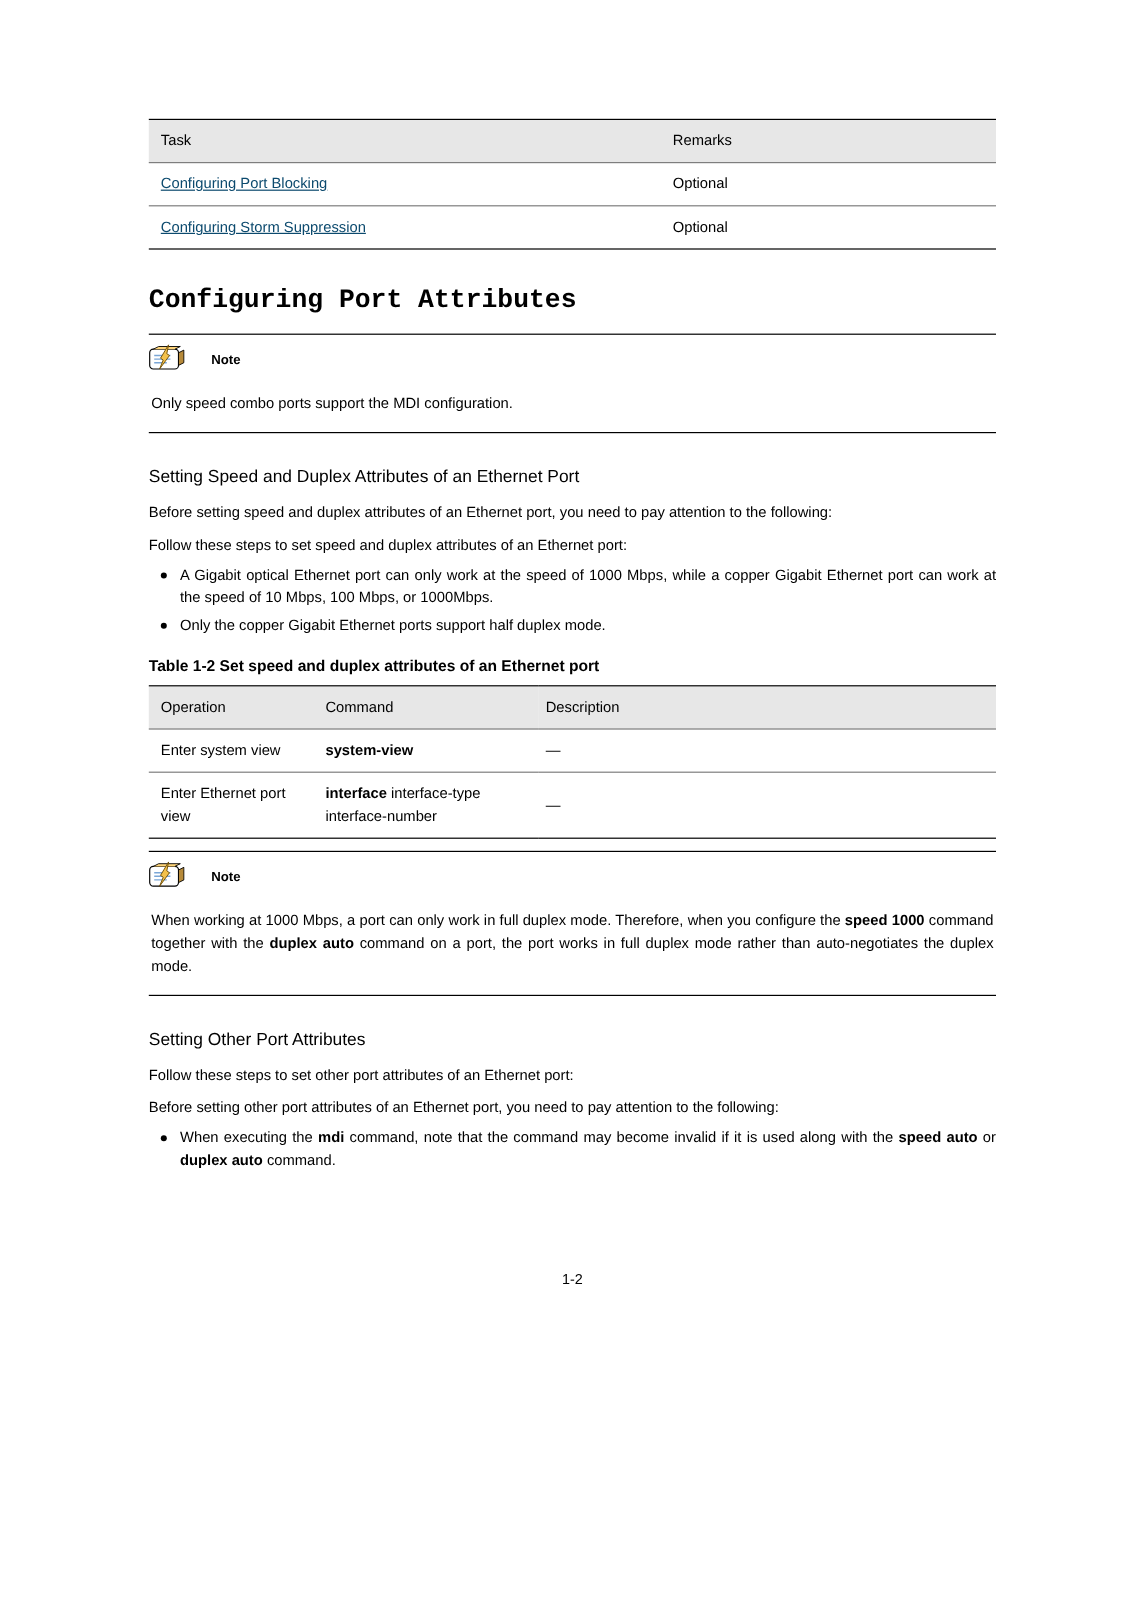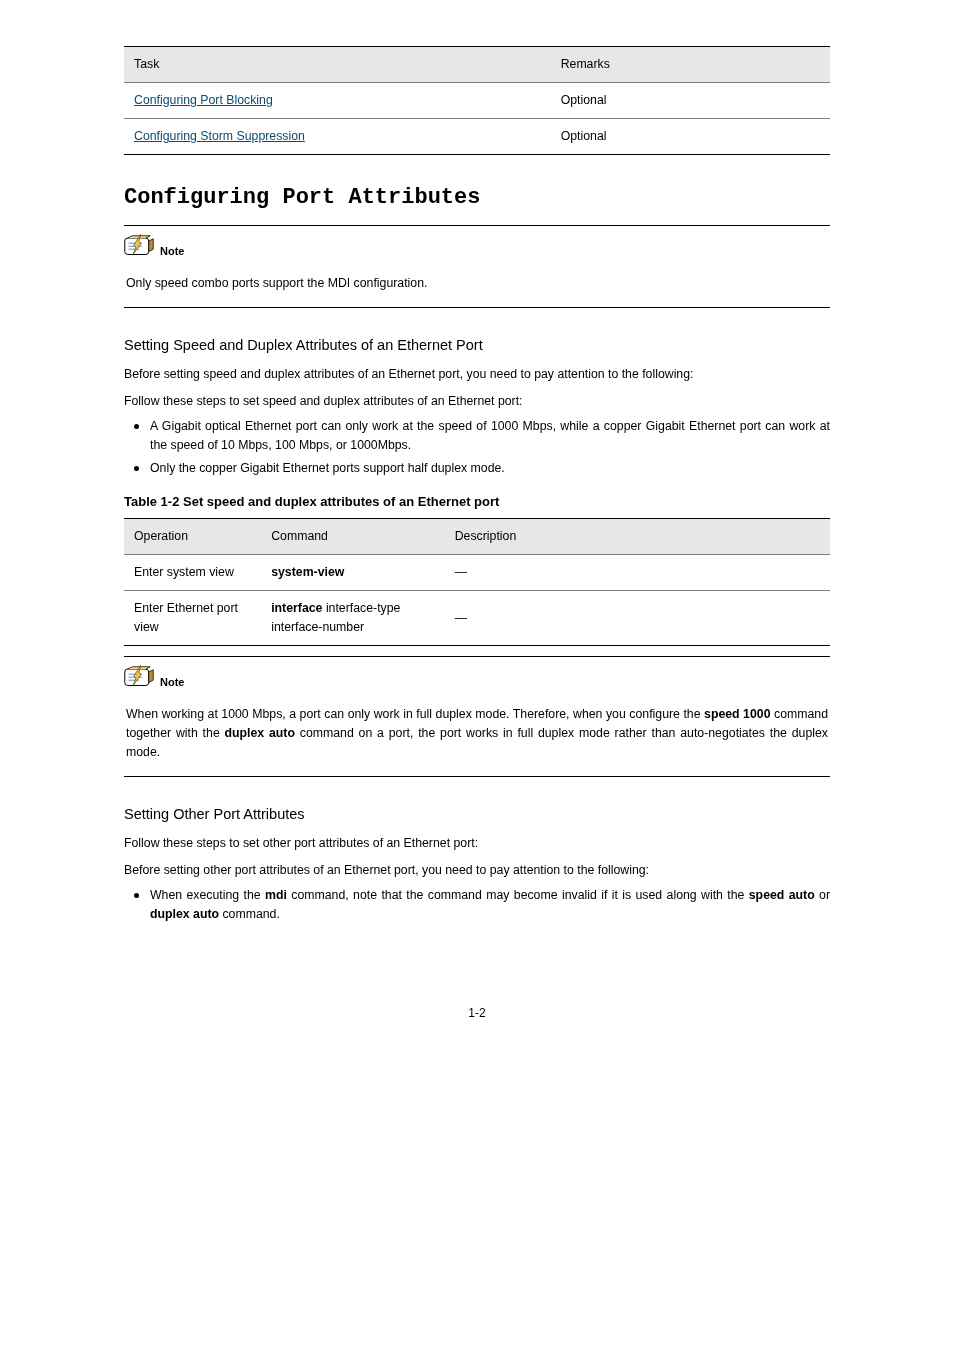--- a/index.html
+++ b/index.html
@@ -4,21 +4,21 @@
 <style>
   html, body {
     margin: 0;
     padding: 0;
     background: #fff;
     font-family: Arial, "Helvetica Neue", Helvetica, sans-serif;
     color: #000;
     width: 954px;
   }
   .page {
-    padding: 46px 124px 60px 124px;
+    padding: 99px 124px 60px 124px;
     box-sizing: border-box;
     font-size: 12.3px;
     line-height: 1.55;
   }
 
   
   table.datatable {
     border-collapse: collapse;
     width: 100%;
     font-size: 12.3px;
@@ -80,22 +80,22 @@
   }
 
   
   .note-block {
     margin: 10px 0 22px 0;
   }
   .note-block .hr-thick { border: none; border-top: 1.5px solid #000; margin: 0; }
   .note-block .hr-thin  { border: none; border-top: 0.9px solid #000; margin: 0; }
   .note-head {
     display: flex;
-    align-items: flex-end;
-    gap: 6px;
+    align-items: center;
+    gap: 22px;
     padding: 8px 0 6px 0;
   }
   .note-head .label {
     font-size: 11px;
     font-weight: bold;
   }
   .note-body {
     padding: 4px 2px 10px 2px;
   }
   .note-body p { margin: 4px 0; text-align: justify; }

